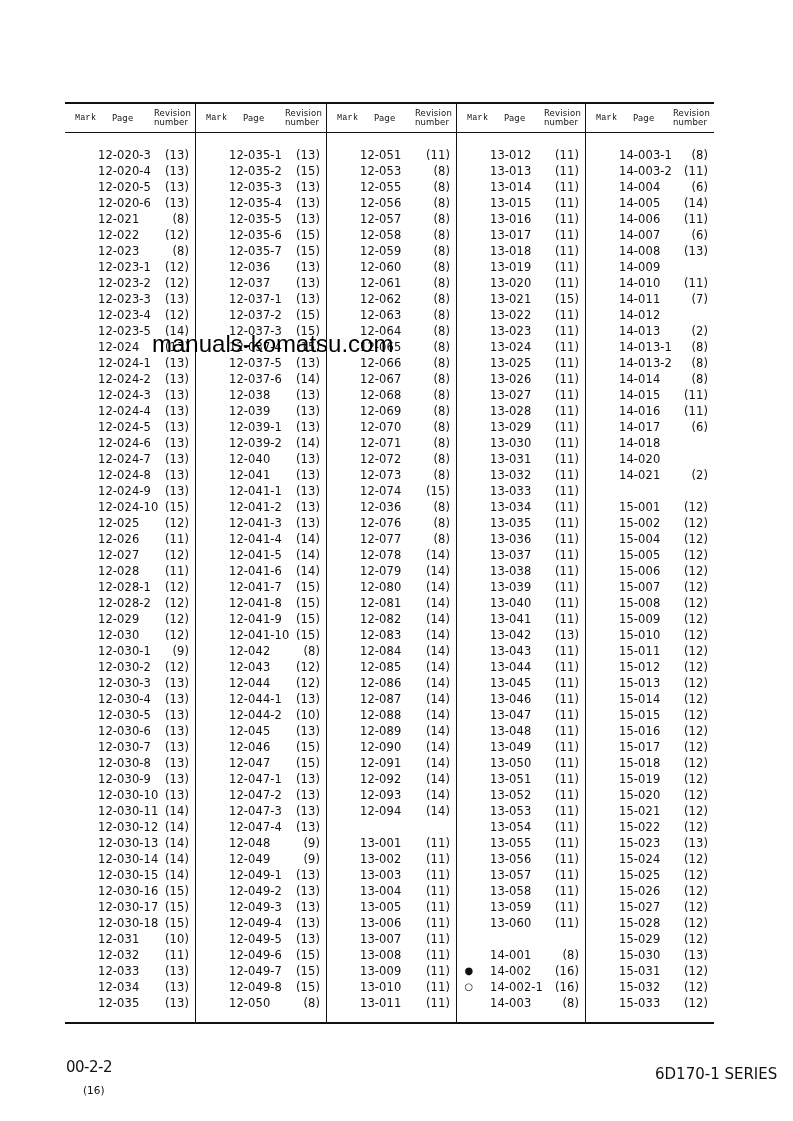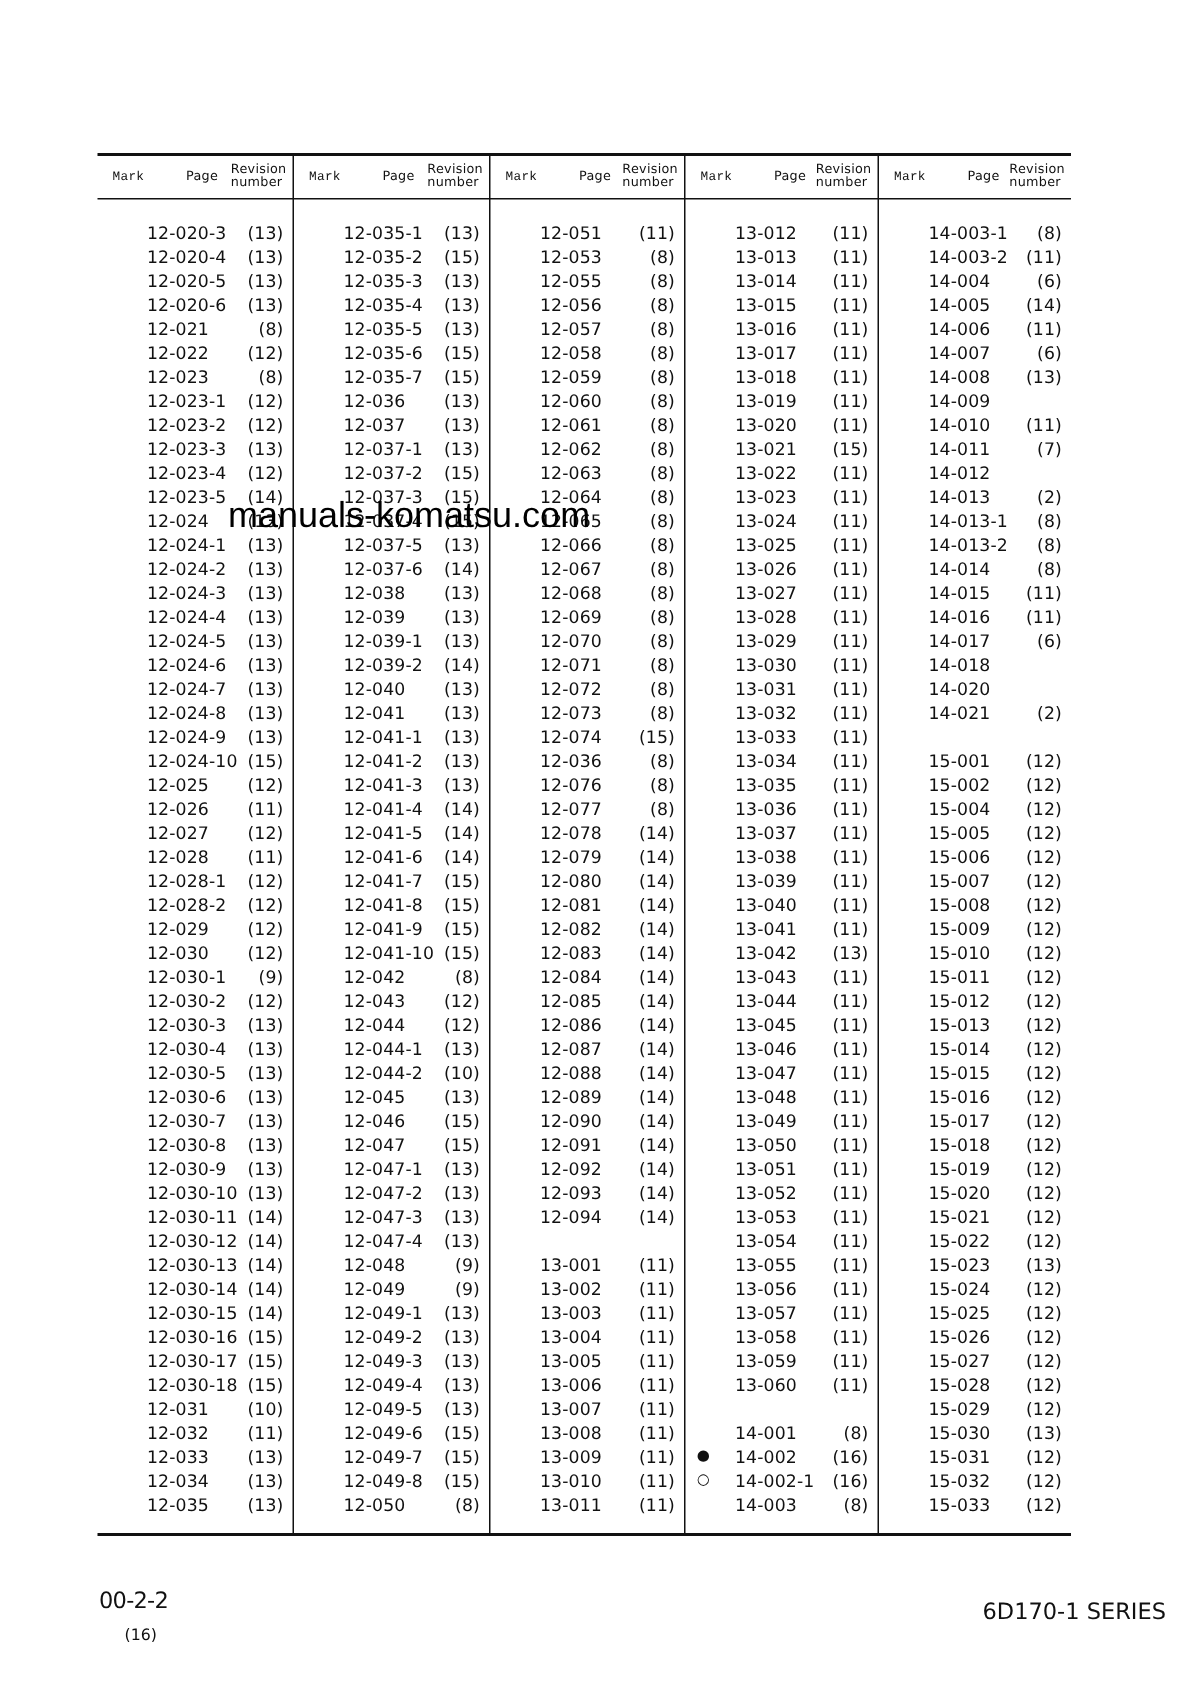--- a/index.html
+++ b/index.html
@@ -23,21 +23,21 @@
     position: absolute; top: 2px; width: 1px; height: 918px; background: #111;
   }
   .col {
     position: absolute; top: 2px; height: 918px;
   }
   .head {
     position: relative; height: 28px;
     font-size: 8.5px; line-height: 9px; letter-spacing: 0.2px;
   }
   .head .h-mark { position: absolute; left: 10px; top: 10px; font-family: Liberation Mono, monospace; }
-  .head .h-page { position: absolute; left: 59px; top: 10px; }
+  .head .h-page { position: absolute; left: 47px; top: 10px; }
   .head .h-rev  { position: absolute; right: 4px; top: 5px; text-align: left; }
   .rows { position: absolute; top: 43px; left: 0; right: 0; }
   .row {
     position: relative; height: 16px; font-size: 11.5px; line-height: 16px;
     letter-spacing: 0.1px;
   }
   .row .mark { position: absolute; left: 5px; top: 0; width: 14px; text-align: center; font-size: 10px; }
   .row .page { position: absolute; left: 33px; top: 0; white-space: nowrap; }
   .row .rev  { position: absolute; right: 6px; top: 0; white-space: nowrap; }
   .row.blank { height: 16px; }

